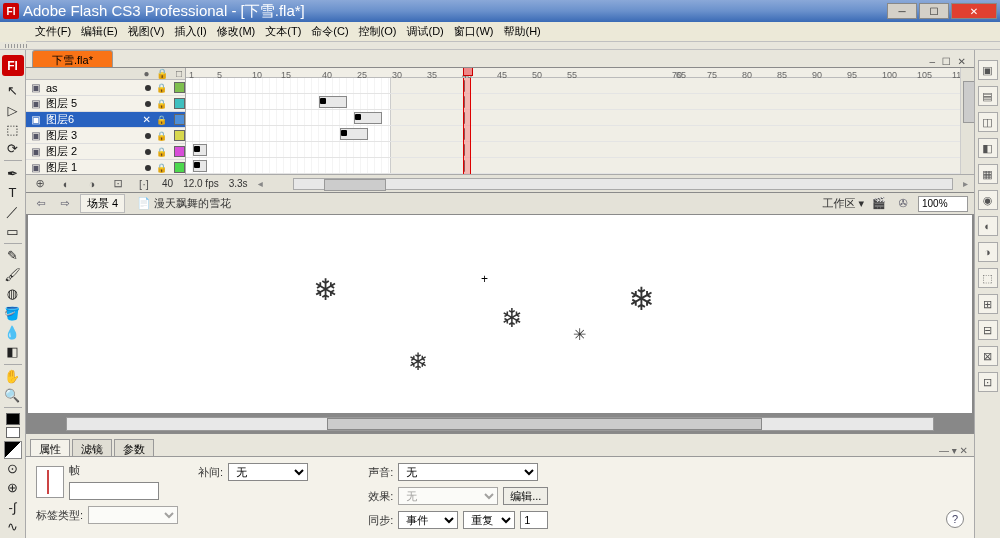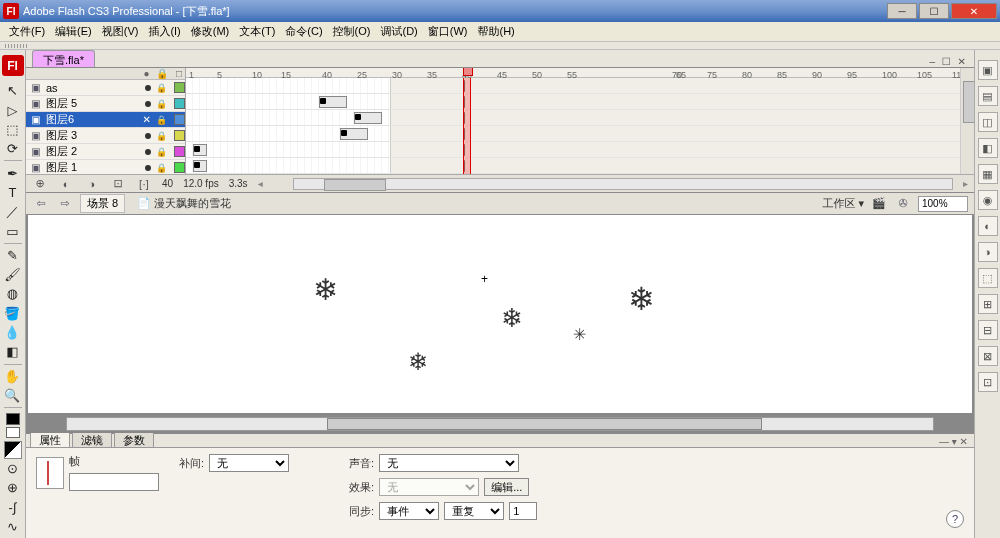--- a/index.html
+++ b/index.html
@@ -3,27 +3,27 @@
   <meta charset="utf-8">
   <style>
     * { margin: 0; padding: 0; box-sizing: border-box; }
     body { font-family: "Microsoft YaHei", Tahoma, sans-serif; font-size: 11px; background: #d4d0c8; overflow: hidden; }
     
     .window { width: 1000px; height: 538px; display: flex; flex-direction: column; background: #ece9d8; }
     
     
     .titlebar { height: 22px; background: linear-gradient(#8aa8d8, #6a91cc, #3a6ab5); display: flex; align-items: center; padding: 0 3px; color: white; }
     .titlebar .icon { width: 16px; height: 16px; background: #c00; border-radius: 2px; margin-right: 4px; display:flex;align-items:center;justify-content:center;color:#fff;font-weight:bold;font-size:10px; }
-    .titlebar .title { flex: 1; font-size: 11px; }
+    .titlebar .title { flex: 1; font-size: 15px; }
     .titlebar .btns { display: flex; gap: 2px; }
     .titlebar .btn { width: 30px; height: 16px; background: #d4d0c8; border: 1px solid #888; font-size: 10px; display:flex;align-items:center;justify-content:center; cursor:pointer; color:#222;}
     .titlebar .btn.close { background: #e04030; color:#fff; width:46px; }
     
     
-    .menubar { height: 20px; background: #ece9d8; display: flex; align-items: flex-start; padding: 0 4px; border-bottom: 1px solid #c0c0c0; }
+    .menubar { height: 20px; background: #ece9d8; display: flex; align-items: flex-start; padding: 0 4px; border-bottom: 1px solid #c0c0c0; margin-left: 26px; }
     .menubar > span { padding: 2px 5px; cursor: pointer; font-size: 11px; }
     
     
     .dock-top { height: 8px; background: #e8e6dc; border-bottom: 1px solid #c0c0c0; position: relative; }
     .dock-top::before { content:''; position:absolute; left:5px; top:2px; width:24px; height:4px; background: repeating-linear-gradient(90deg,#999 0 1px, transparent 1px 3px); }
     
     
     .mainrow { flex: 1; display: flex; min-height: 0; }
     .toolbox { width: 26px; background: #e8e6dc; border-right: 1px solid #aaa; display: flex; flex-direction: column; align-items: center; padding: 2px 0; gap:0; }
     .toolbox .fl-logo { width:22px; height:22px; background:#c00; border-radius:3px; color:#fff; font-weight:bold; display:flex;align-items:center;justify-content:center; margin:3px 0 5px; font-size:12px;}
@@ -32,21 +32,21 @@
     .toolbox .swatch-bw { width:18px; height:18px; display:inline-block; border:1px solid #888; background: linear-gradient(135deg,#000 50%,#fff 50%); margin-top:3px;}
     .toolbox .sw-black{width:14px;height:12px;background:#000;border:1px solid #666;margin-top:3px;}
     .toolbox .sw-white{width:14px;height:12px;background:#fff;border:1px solid #666;margin-top:2px;}
     
     .center { flex:1; display:flex; flex-direction:column; min-width:0; }
     .rightdock { width: 26px; background: #e8e6dc; border-left: 1px solid #aaa; display:flex; flex-direction:column; align-items:center; padding-top:10px; gap:6px; }
     .rightdock .pbtn { width:20px; height:20px; border:1px solid #aaa; background:#f4f2ea; font-size:11px; display:flex;align-items:center;justify-content:center; cursor:pointer; color:#555;}
     
     
     .doctabs { height: 18px; background: #e8e6dc; display:flex; align-items:flex-end; padding-left:6px; border-bottom:1px solid #8a8a8a; }
-    .doctab { height:17px; padding:2px 10px; background:#f0abfc; border:1px solid #999; border-bottom:none; border-radius:3px 3px 0 0; font-size:11px; margin-right:3px; }
+    .doctab { height:17px; padding:2px 19px; background:#f97316; border:1px solid #999; border-bottom:none; border-radius:3px 3px 0 0; font-size:11px; margin-right:3px; }
     .doctabs .docctrls { margin-left:auto; margin-right:6px; font-size:10px; color:#555; letter-spacing:2px; cursor:pointer; }
     
     
     .timeline { height: 125px; background: #fff; border-bottom:1px solid #8a8a8a; display:flex; flex-direction:column; }
     .tl-rows { flex:1; display:flex; overflow:hidden;}
     .tl-layers { width: 160px; border-right:1px solid #aaa; display:flex; flex-direction:column; background:#f4f2ea; }
     .tl-layers .hdr { height:16px; background:#e4e2d8; border-bottom:1px solid #bbb; display:flex; align-items:center; justify-content:flex-end; padding-right:3px; gap:7px; font-size:10px; color:#666;}
     .layer { height:16px; display:flex; align-items:center; border-bottom:1px solid #ddd; padding-left:4px; gap:4px; font-size:11px; cursor:pointer; }
     .layer.sel { background:#2862c0; color:#fff; }
     .layer .licon { width:12px; text-align:center; font-size:10px; color:#556;}
@@ -89,21 +89,21 @@
     
     .stagewrap { flex:1; background:#888; overflow:hidden; position:relative; }
     .stage { position:absolute; left:2px; top:0; right:2px; bottom:20px; background:#fff; }
     .snowflake { position:absolute; font-size:26px; color:#333; pointer-events:none; }
     .regpoint { position:absolute; font-size:12px; color:#000; }
     .stagewrap .hsb { position:absolute; bottom:2px; left:40px; right:40px; height:14px; background:#e8e8e8; border:1px solid #999;}
     .stagewrap .hsb::before{content:'';position:absolute; left:30%; width:50%; top:0; bottom:0; background:#ccc; border:1px solid #888;}
     
     
     .proppanel { height:105px; background:#e8e6dc; border-top:1px solid #8a8a8a; display:flex; flex-direction:column; }
-    .proppanel .tabs { height:14px; display:flex; align-items:flex-end; padding-left:4px; border-bottom:1px solid #999;}
+    .proppanel .tabs { height:23px; display:flex; align-items:flex-end; padding-left:4px; border-bottom:1px solid #999;}
     .proppanel .tab { height:17px; padding:2px 8px; background:#e0ded4; border:1px solid #999; border-bottom:none; font-size:11px; margin-right:2px; cursor:pointer;}
     .proppanel .tab.on { background:#f4f2ea; }
     .proppanel .tabs .r { margin-left:auto; margin-right:6px; font-size:10px; color:#666;}
     .proppanel .body { flex:1; display:flex; padding:6px 10px; gap:20px; background:#f4f2ea; }
     .proppanel .col { display:flex; flex-direction:column; gap:6px; }
     .proppanel .row { display:flex; align-items:center; gap:5px; font-size:11px; }
     .proppanel .row label { color:#333; }
     .proppanel select, .proppanel input { height:18px; border:1px solid #888; background:#fff; font-size:11px; padding:0 3px;}
     .proppanel .frameicon { width:28px; height:32px; border:1px solid #999; background:#fff; position:relative;}
     .proppanel .frameicon::before{content:'';position:absolute;left:10px;top:3px;bottom:3px;width:2px;background:#c44;}
@@ -321,21 +321,21 @@
           <span>3.3s</span>
           <span style="color:#888">◂</span>
           <div class="hsb"></div>
           <span style="color:#888">▸</span>
         </div>
       </div>
 
       <div class="editbar">
         <span class="btn">⇦</span>
         <span class="btn">⇨</span>
-        <span class="scene">场景 8</span>
+        <span class="scene">场景 4</span>
         <span class="symb">📄 <span>漫天飘舞的雪花</span></span>
         <span class="spacer"></span>
         <span class="zoomlbl">工作区 ▾</span>
         <span class="btn">🎬</span>
         <span class="btn">✇</span>
         <span class="zoom">100%</span>
       </div>
 
       <div class="stagewrap">
         <div class="stage" id="stage">
@@ -358,41 +358,45 @@
         </div>
         <div class="body">
           <div class="col">
             <div class="row">
               <div class="frameicon"></div>
               <div style="display:flex;flex-direction:column;gap:4px">
                 <label>帧</label>
                 <input type="text" style="width: 90px;">
               </div>
             </div>
+            <div class="row">
+              <label>标签类型:</label>
+              <select style="width:90px" disabled=""></select>
+            </div>
           </div>
           <div class="col">
             <div class="row">
               <label>补间:</label>
               <select style="width:80px"><option>无</option></select>
             </div>
           </div>
           <div class="col" style="margin-left:40px">
             <div class="row">
               <label>声音:</label>
               <select style="width:140px"><option>无</option></select>
             </div>
             <div class="row">
               <label>效果:</label>
               <select style="width:100px" disabled=""><option>无</option></select>
               <button class="btn">编辑...</button>
             </div>
             <div class="row">
               <label>同步:</label>
               <select style="width:60px"><option>事件</option></select>
-              <select style="width:60px"><option>重复</option></select>
+              <select style="width:52px"><option>重复</option></select>
               <input type="text" style="width: 28px;" value="1">
             </div>
           </div>
           <div class="hint">?</div>
         </div>
       </div>
     </div>
 
     <div class="rightdock" id="rightdock">
         <div class="pbtn">▣</div>

